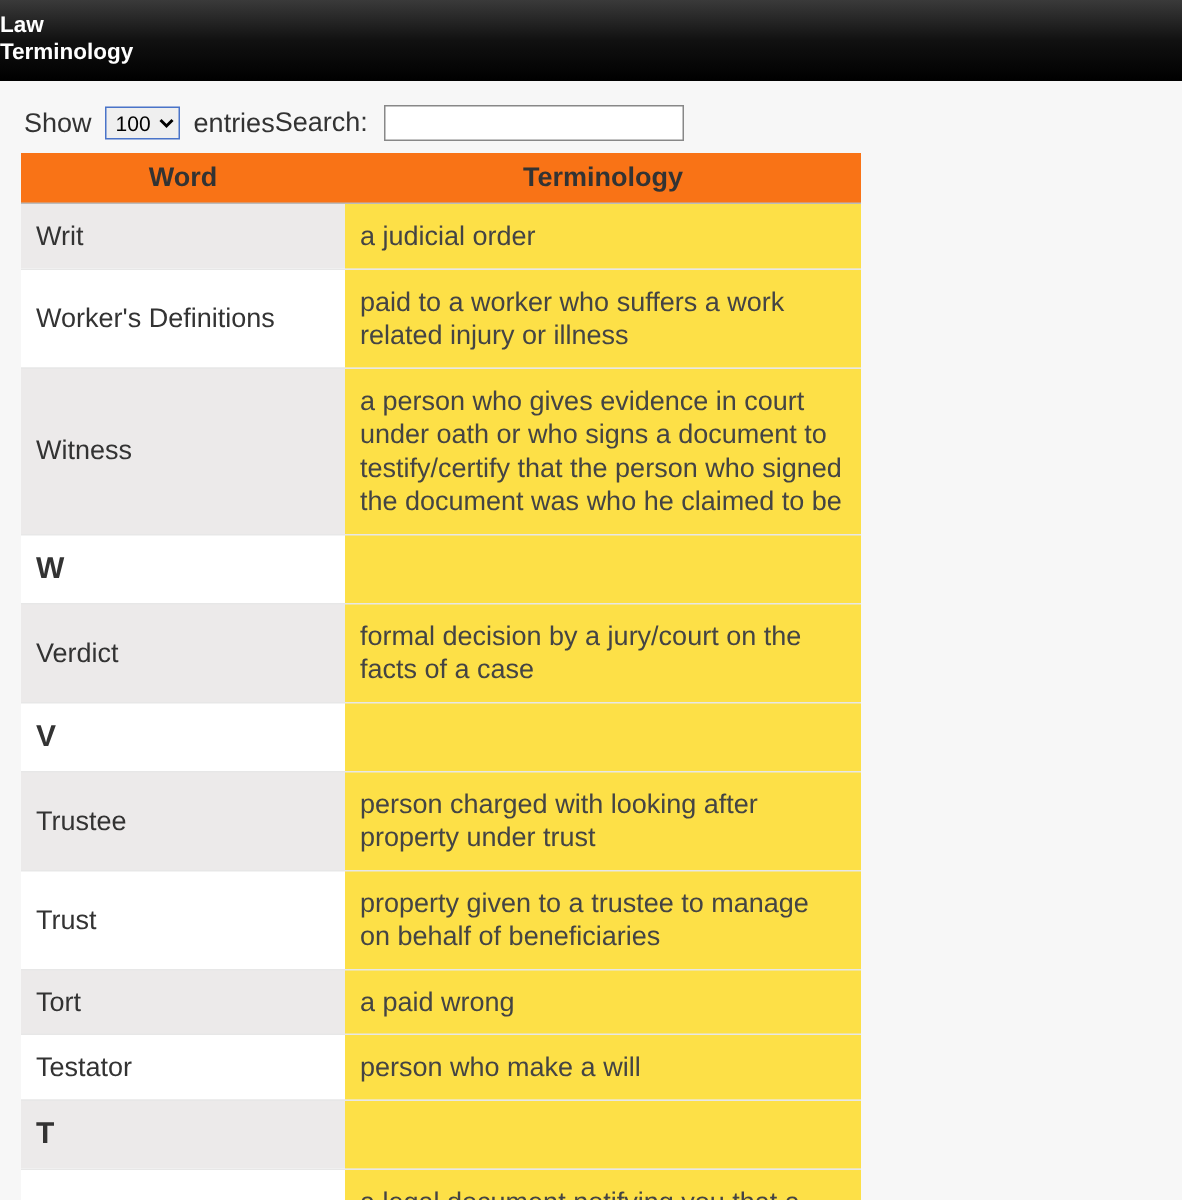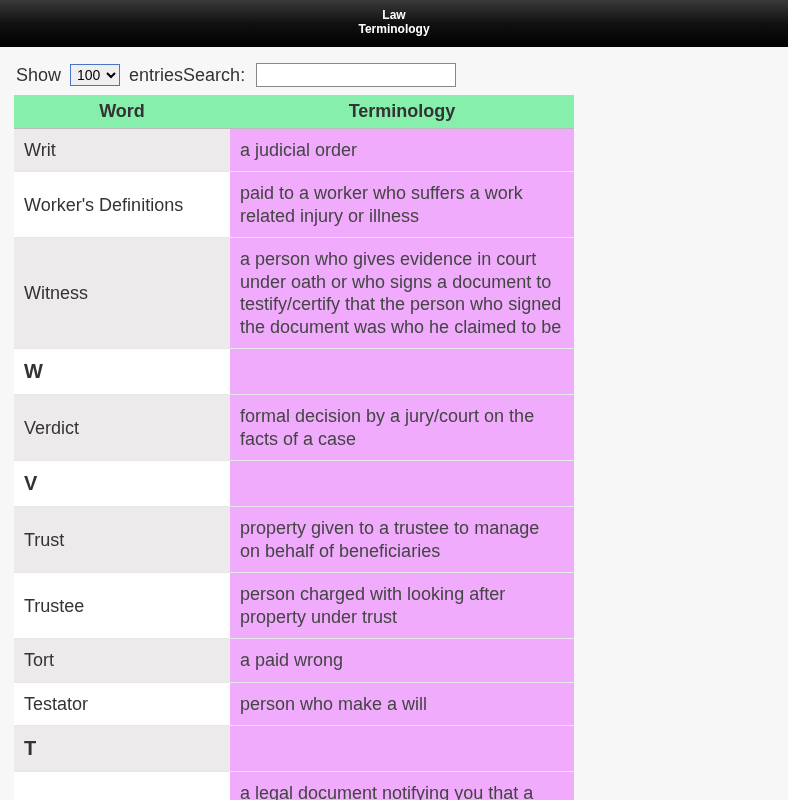--- a/index.html
+++ b/index.html
@@ -6,23 +6,23 @@
     margin: 0;
     padding: 0;
     width: 788px;
     font-family: Arial, Helvetica, sans-serif;
     background: #f7f7f7;
     color: #333;
   }
   .header {
     background: linear-gradient(to bottom, #3a3a3a 0%, #111 50%, #000 100%);
     color: #fff;
-    text-align: center;
+    text-align: left;
     font-weight: bold;
-    font-size: 12px;
+    font-size: 15px;
     padding: 8px 0 10px 0;
     line-height: 1.2;
   }
   .content {
     padding: 10px 14px 0 14px;
   }
   .controls {
     display: flex;
     justify-content: flex-start;
     align-items: center;
@@ -51,37 +51,37 @@
   table.data {
     width: 560px;
     border-collapse: collapse;
     font-size: 18px;
   }
   table.data thead th {
     text-align: center;
     font-weight: bold;
     padding: 6px 8px;
     border-bottom: 1px solid #bbb;
-    background: #86efac;
+    background: #f97316;
   }
   table.data thead th:first-child { width: 200px; }
   table.data tbody td {
     padding: 10px 10px;
     border-top: 1px solid #e7e7e7;
     vertical-align: middle;
     line-height: 1.25;
   }
   table.data tbody tr:nth-child(odd) td:first-child {
     background: #eceaea;
   }
   table.data tbody tr:nth-child(even) td:first-child {
     background: #fff;
   }
   table.data tbody td:last-child {
-    background: #f0abfc;
+    background: #fde047;
     color: #444;
   }
   .letter-row td:first-child {
     font-weight: bold;
     font-size: 20px;
   }
 </style>
 </head>
 <body>
 
@@ -130,26 +130,26 @@
         </tr>
         <tr>
           <td>Verdict</td>
           <td>formal decision by a jury/court on the facts of a case</td>
         </tr>
         <tr class="letter-row">
           <td>V</td>
           <td></td>
         </tr>
         <tr>
+          <td>Trustee</td>
+          <td>person charged with looking after property under trust</td>
+        </tr>
+        <tr>
           <td>Trust</td>
           <td>property given to a trustee to manage on behalf of beneficiaries</td>
-        </tr>
-        <tr>
-          <td>Trustee</td>
-          <td>person charged with looking after property under trust</td>
         </tr>
         <tr>
           <td>Tort</td>
           <td>a paid wrong</td>
         </tr>
         <tr>
           <td>Testator</td>
           <td>person who make a will</td>
         </tr>
         <tr class="letter-row">

